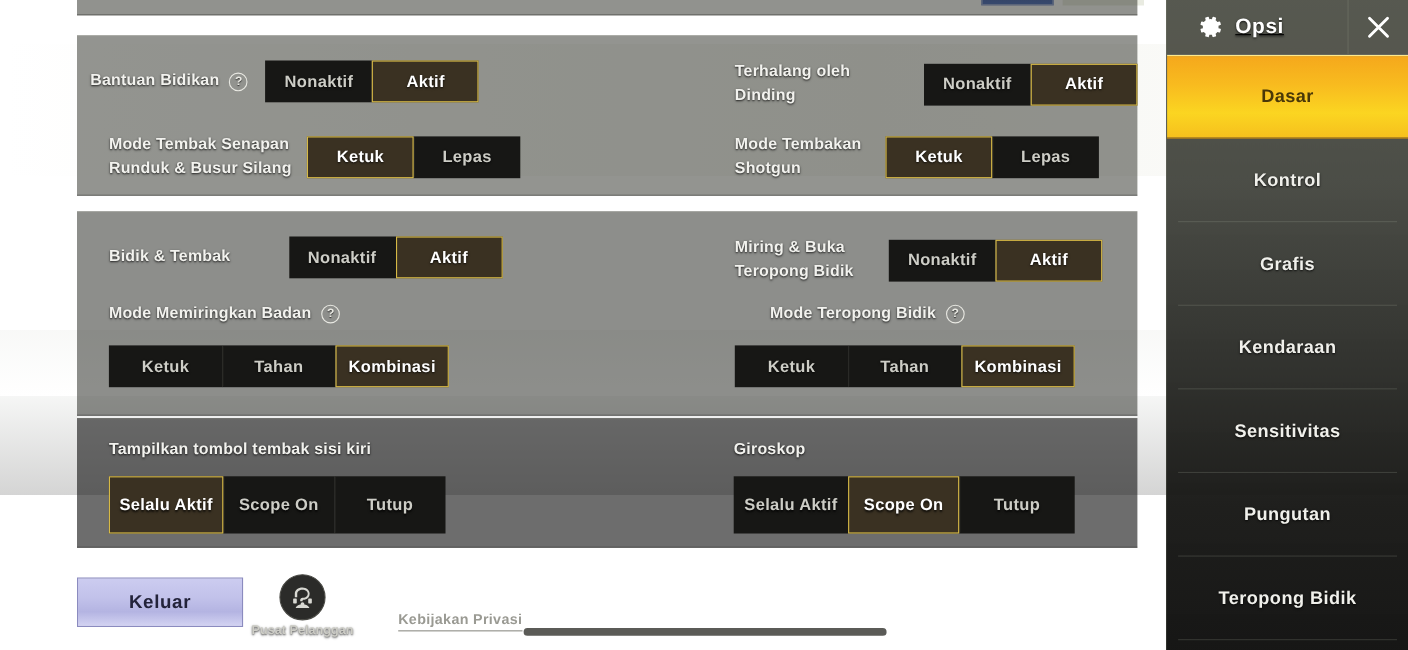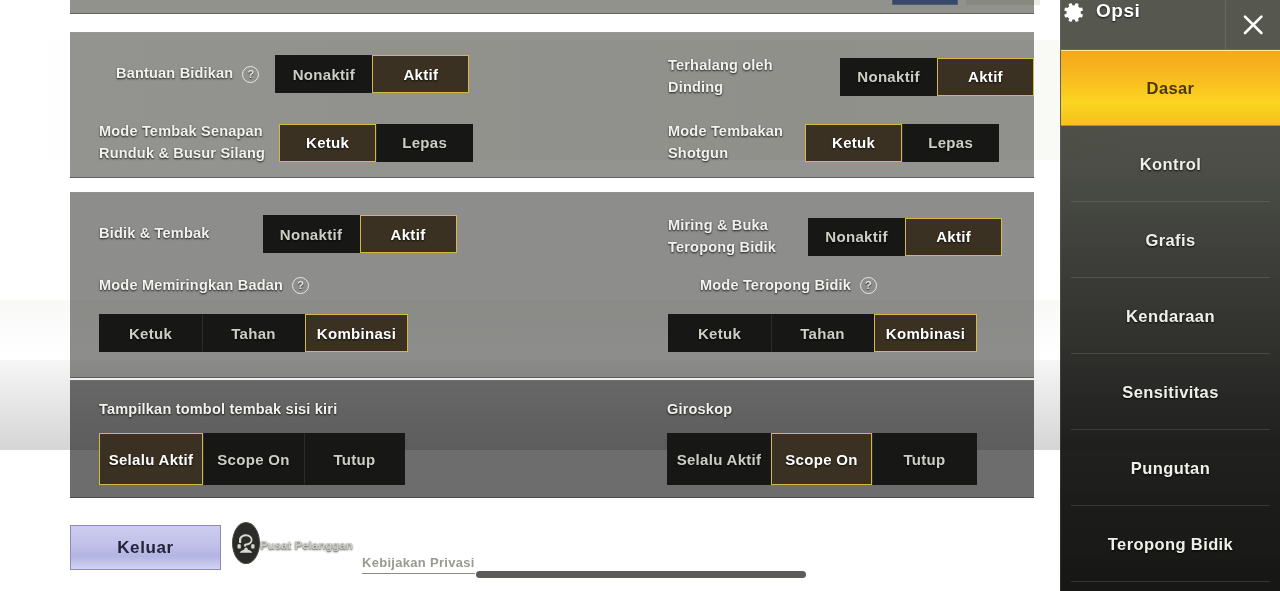--- a/index.html
+++ b/index.html
@@ -133,21 +133,21 @@
     background: #3a3122;
     color: #ffffff;
     border: 1.6px solid #d6b945;
     z-index: 2;
   }
 
   .seg.w2 .opt { width: 97px; padding: 0; }
   .seg.w3 .opt { width: 103px; padding: 0; }
 
   
-  #r-aimassist  { left: 46px; top: 22px; }
+  #r-aimassist  { left: 12px; top: 22px; }
   #r-aimassist .seg { margin-left: 16px; }
   #r-gunmode    { left: 29px; top: 88px; }
   #r-gunmode .seg { margin-left: 14px; }
 
   #r-wall       { left: 32px; top: 22px; }
   #r-wall .seg  { margin-left: 10px; }
   #r-shotgun    { left: 32px; top: 88px; }
   #r-shotgun .seg { margin-left: 22px; }
 
   
@@ -194,21 +194,21 @@
     font-weight: bold;
     letter-spacing: 0.6px;
     cursor: pointer;
   }
 
   #cs-block {
     position: absolute;
     left: 232px; top: 8px;
     width: 86px;
     display: flex;
-    flex-direction: row;
+    flex-direction: column;
     align-items: center;
     cursor: pointer;
   }
   #cs-icon {
     width: 42px; height: 42px;
     border-radius: 50%;
     background: #2b2b29;
     border: 1px solid #4a4a45;
     display: flex; align-items: center; justify-content: center;
   }
@@ -258,24 +258,25 @@
 
   #sb-header {
     position: relative;
     height: 50px;
     display: flex;
     align-items: center;
     background: rgba(88,90,80,0.55);
     border-bottom: 1px solid rgba(165,170,150,0.22);
   }
   #sb-title-wrap {
-    display: flex; align-items: flex-start;
+    display: flex; align-items: center;
     flex: 1;
-    padding-left: 0;
+    padding-left: 27px;
     height: 100%;
+    text-decoration: underline;
   }
   #sb-gear { width: 25px; height: 25px; flex: none; }
   #sb-title {
     margin-left: 10px;
     color: #ffffff;
     font-size: 19px;
     font-weight: bold;
     letter-spacing: 0.5px;
     text-shadow: 0 1px 2px rgba(0,0,0,0.8);
   }

